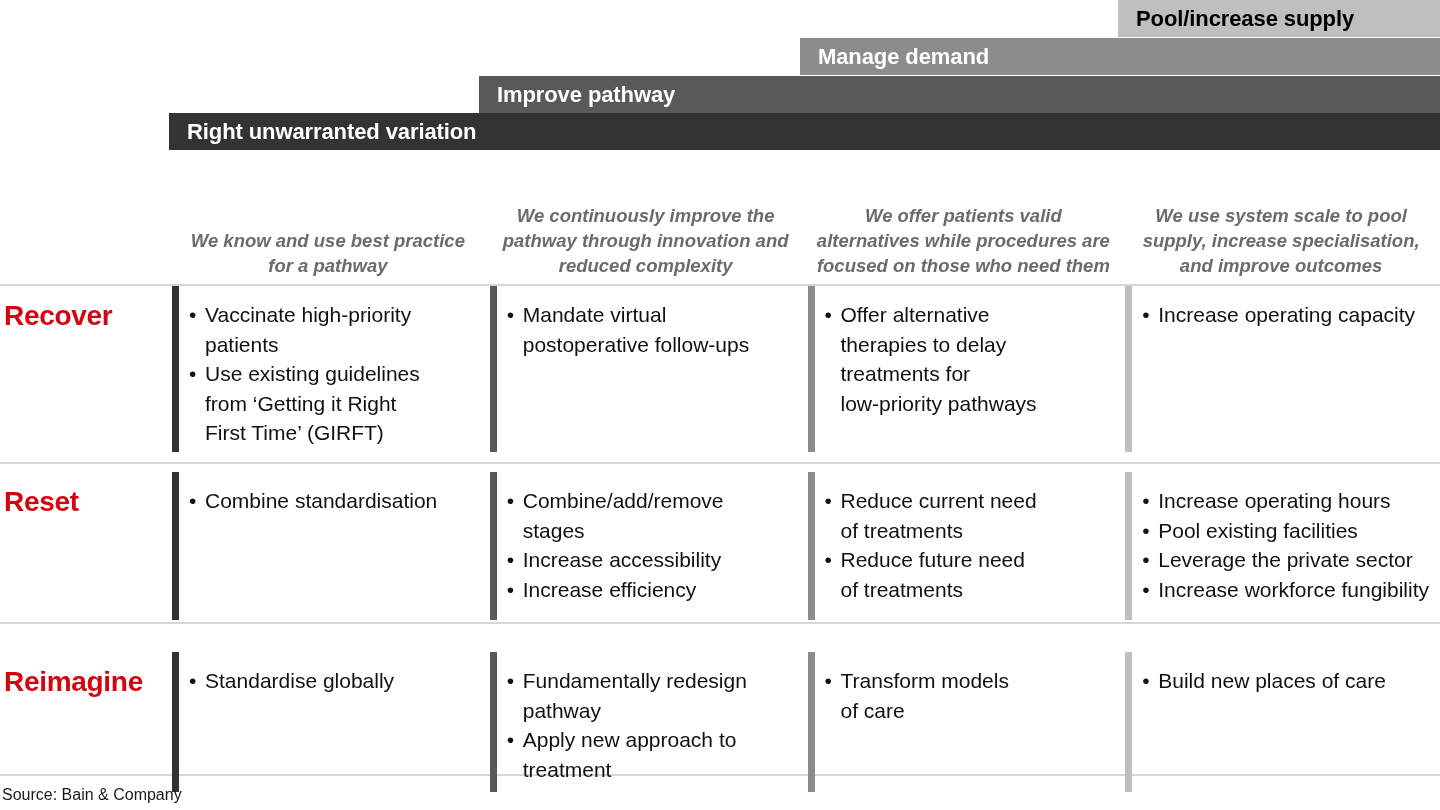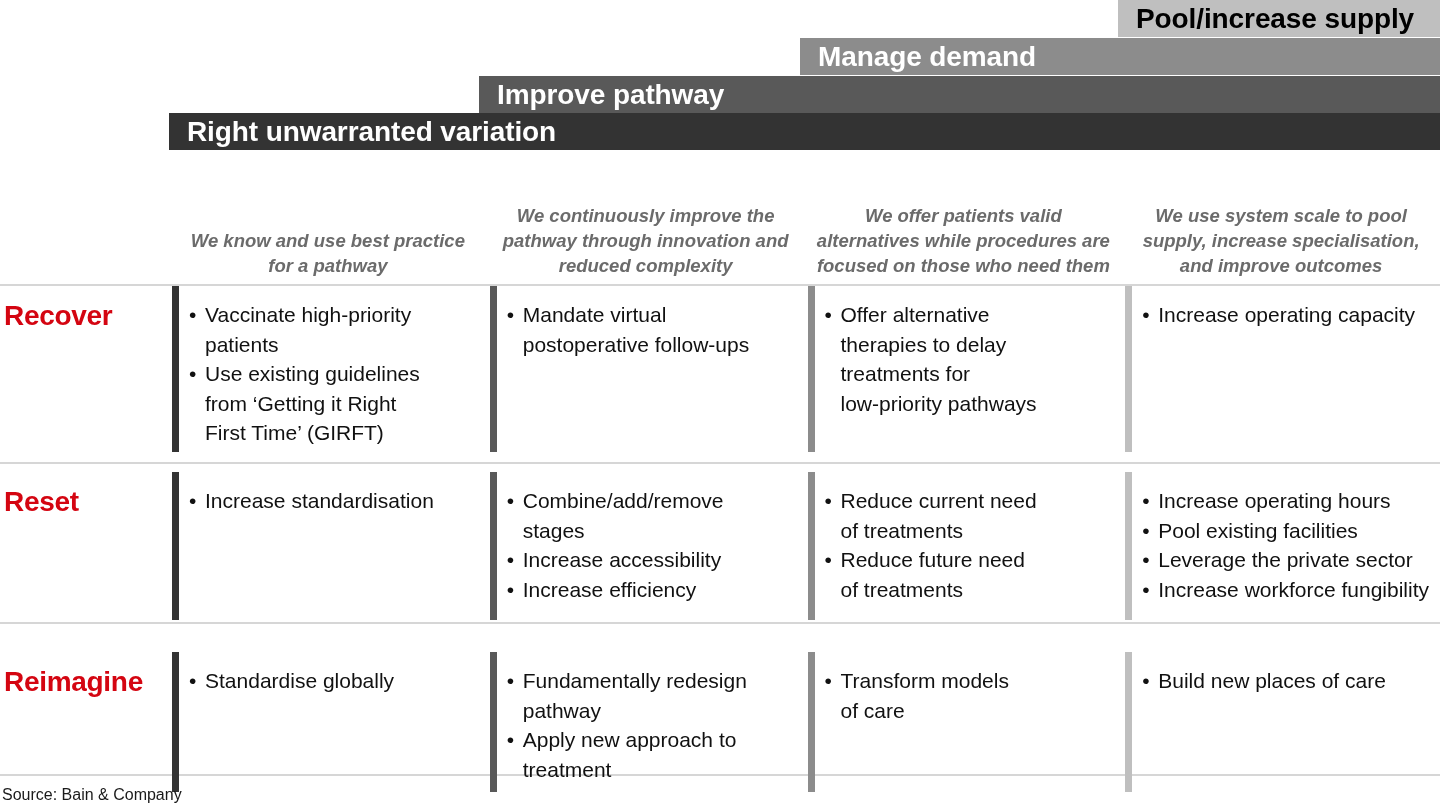--- a/index.html
+++ b/index.html
@@ -25,21 +25,21 @@
     width: 1440px;
     height: 148px;
   }
   .banner {
     position: absolute;
     right: 0;
     height: 37px;
     display: flex;
     align-items: center;
     color: #ffffff;
-    font-size: 28px;
+    font-size: 22px;
     font-weight: bold;
     letter-spacing: -0.1px;
     padding-left: 18px;
     white-space: nowrap;
   }
   .banner.b0 { top: 0px;   left: 1118px; background: #bfbfbf; color: #000000; }
   .banner.b1 { top: 38px;  left: 800px;  background: #8c8c8c; }
   .banner.b2 { top: 76px;  left: 479px;  background: #595959; }
   .banner.b3 { top: 113px; left: 169px;  background: #333333; }
 
@@ -226,21 +226,21 @@
         <li>Increase operating capacity</li>
       </ul>
     </div>
   </div>
 
   <div class="matrix-row r1">
     <div class="row-label">Reset</div>
     <div class="cell c0">
       <div class="divider"></div>
       <ul class="bullets">
-        <li>Increase standardisation</li>
+        <li>Combine standardisation</li>
       </ul>
     </div>
     <div class="cell c1">
       <div class="divider"></div>
       <ul class="bullets">
         <li>Combine/add/remove
 stages</li>
         <li>Increase accessibility</li>
         <li>Increase efficiency</li>
       </ul>

